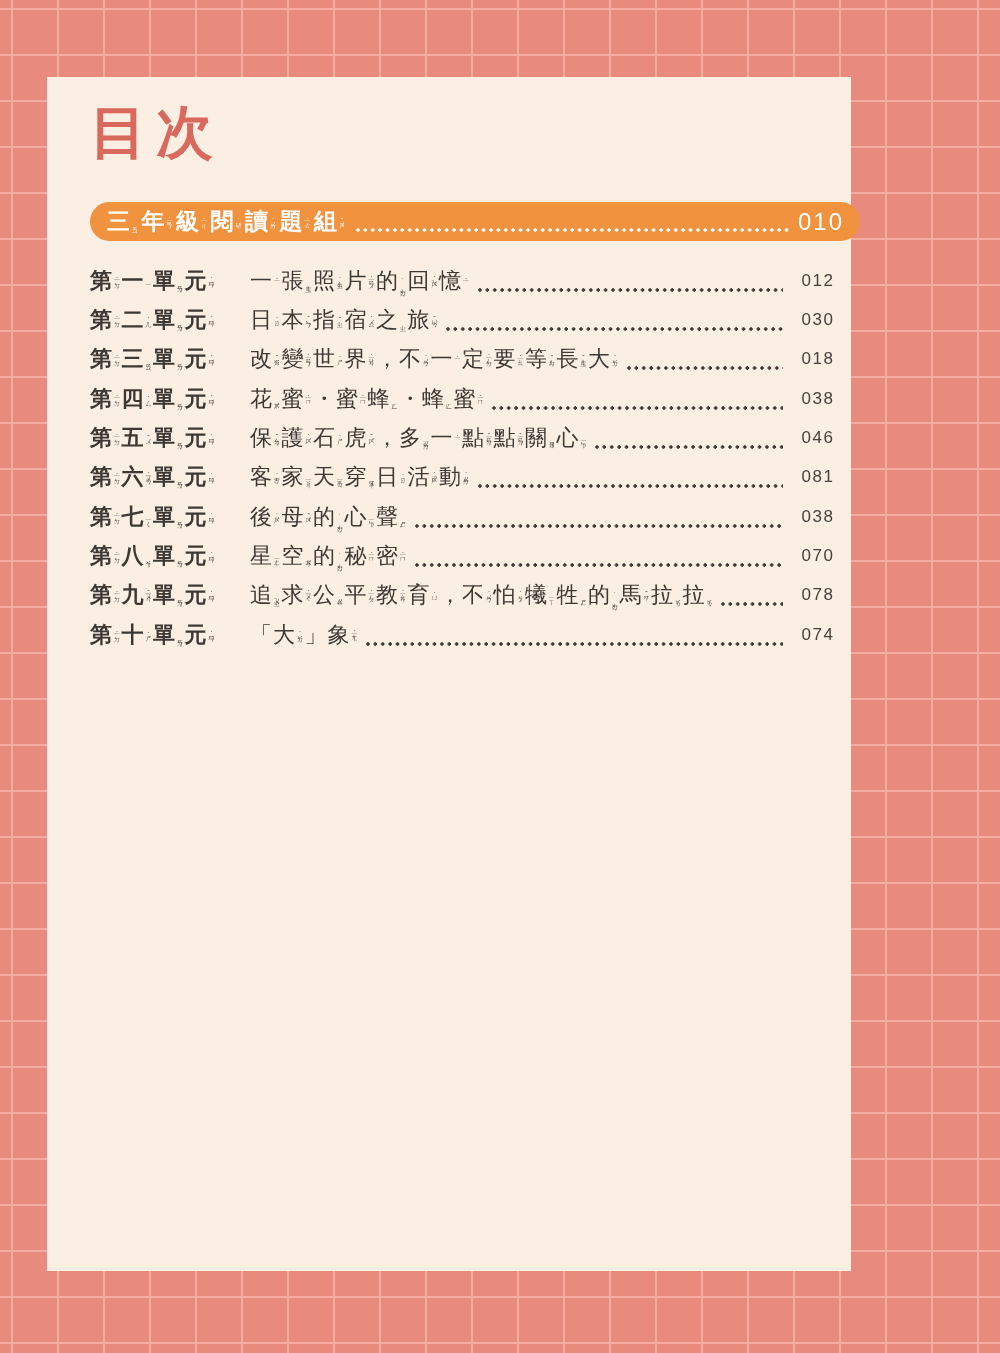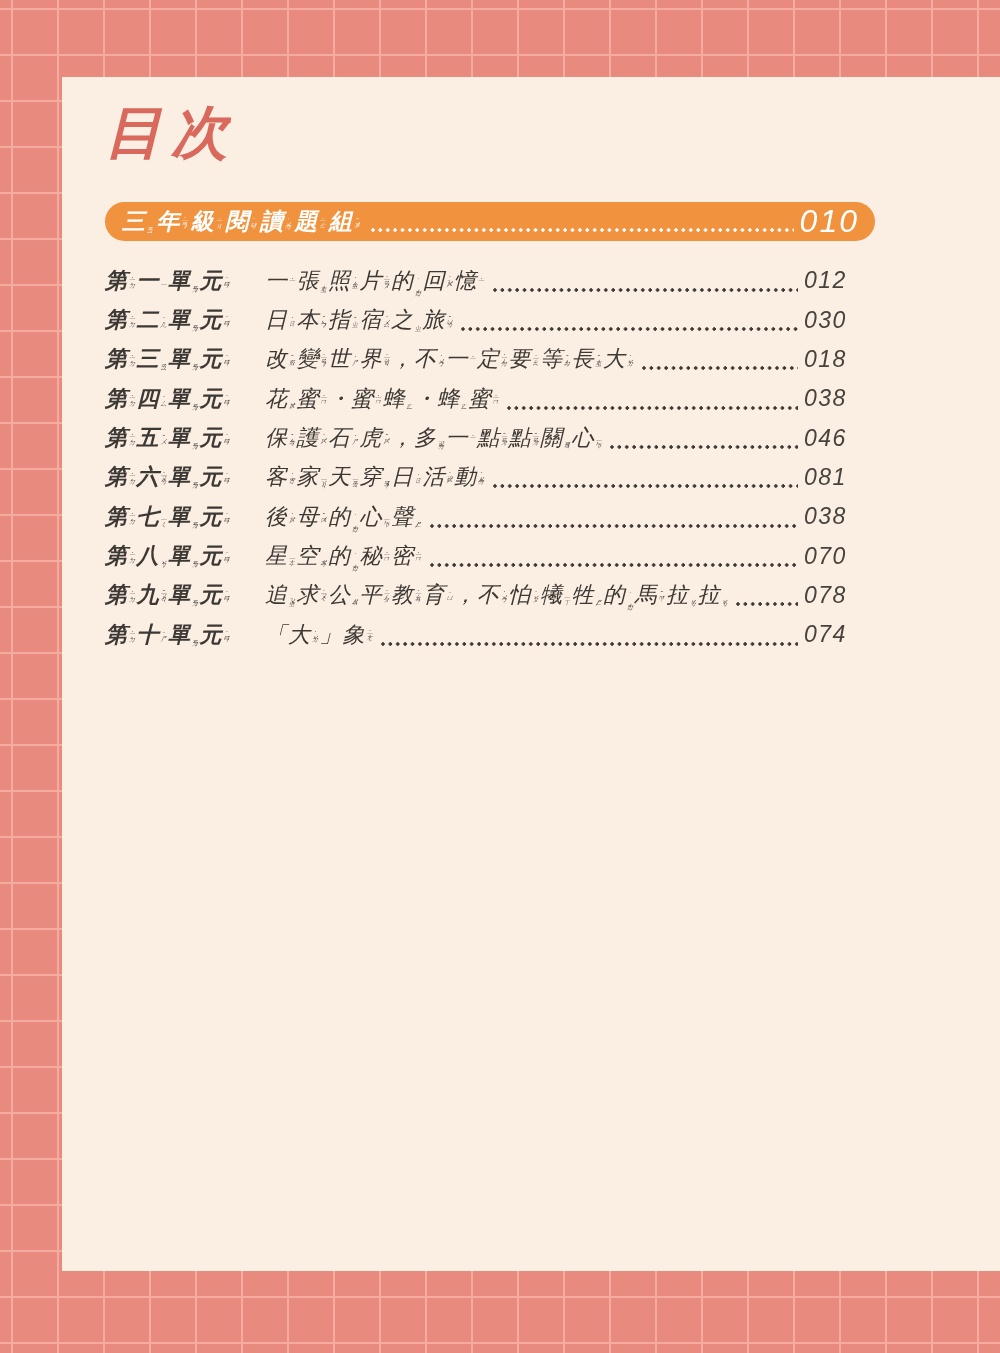--- a/index.html
+++ b/index.html
@@ -7,39 +7,38 @@
     width:1000px;height:1353px;position:relative;overflow:hidden;
     font-family:"Liberation Sans","DejaVu Sans",sans-serif;
     background-color:var(--bg,#e88a7d);
     background-image:
       linear-gradient(var(--grid,#f4aba0) 2px, transparent 2px),
       linear-gradient(90deg, var(--grid,#f4aba0) 2px, transparent 2px);
     background-size:46px 46px;
     background-position:11px 8px;
   }
   .card{
-    position:absolute;left:62px;top:77px;width:938px;height:1194px;
+    position:absolute;left:47px;top:77px;width:804px;height:1194px;
     background:var(--card,#fbeee3);
-    font-style:italic;
   }
   .page-title{
     margin:0;position:absolute;left:43px;top:26px;
     font-size:57px;font-weight:700;letter-spacing:9px;
     color:var(--accent,#d9695c);line-height:1.05;
   }
   .pill{
     position:absolute;left:43px;top:125px;width:770px;height:39px;
     background:var(--pill,#f0923e);border-radius:20px;
     display:flex;align-items:center;box-sizing:border-box;
     padding:0 16px 0 17px;color:#ffffff;
   }
   .pill .ch{font-size:23px;font-weight:700;color:#ffffff;}
   .pill .zy{color:#ffffff;}
   .pill .cb{margin-right:3px;}
-  .pill-page{font-size:32px;color:#ffffff;letter-spacing:2px;font-weight:400;}
+  .pill-page{font-size:24px;color:#ffffff;letter-spacing:2px;font-weight:400;}
   .toc{
     position:absolute;left:43px;top:184px;width:757px;
   }
   .row{
     display:flex;align-items:center;height:39.35px;color:var(--text,#3c3834);
   }
   .unit{width:160px;display:flex;align-items:center;flex-shrink:0;}
   .unit .ch{font-weight:700;}
   .rtitle{display:flex;align-items:center;flex-shrink:0;}
   .cb{display:inline-flex;align-items:center;margin-right:1px;}
@@ -52,21 +51,21 @@
   }
   .leader{
     flex:1 1 auto;min-width:14px;height:4px;
     margin:18px 6px 0 7px;
     background-image:radial-gradient(circle at 2px 2px, currentColor 1.5px, transparent 1.9px);
     background-size:7.4px 4px;background-repeat:repeat-x;
   }
   .row .leader{color:var(--text,#3c3834);}
   .pill .leader{color:#ffffff;margin-top:16px;}
   .rpage{
-    width:58px;text-align:left;font-size:23px;letter-spacing:1.5px;
+    width:58px;text-align:center;font-size:17px;letter-spacing:1.5px;
     color:var(--pagecol,#46423e);flex-shrink:0;
   }
 </style>
 </head>
 <body>
 
 <div class="card">
   <h1 class="page-title">目次</h1>
 
   <div class="pill">

